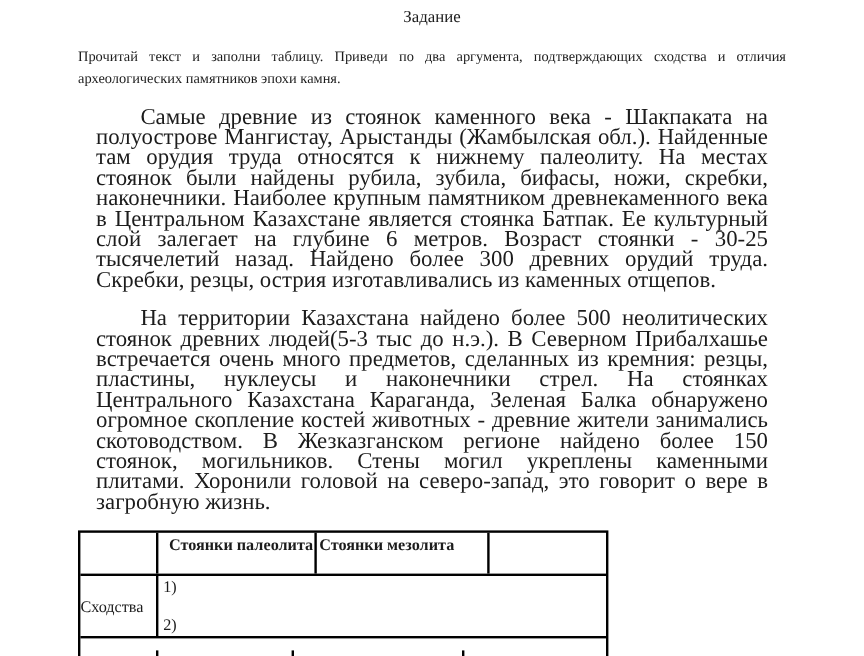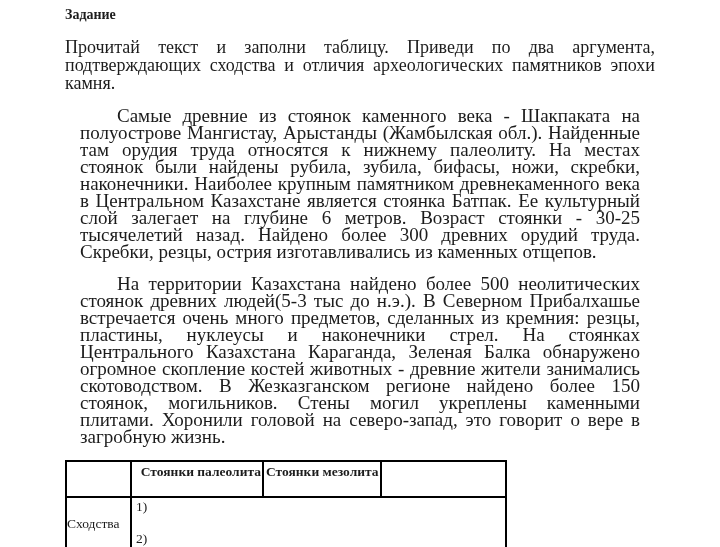--- a/index.html
+++ b/index.html
@@ -15,26 +15,27 @@
     color: #1c1c1c;
   }
   .page {
     box-sizing: border-box;
     width: 720px;
     height: 547px;
     padding: 6px 65px 0 65px;
   }
   .doc-title {
     font-size: 14px;
-    font-weight: bold;
+    font-weight: normal;
     line-height: 18px;
     margin: 0 0 14px 0;
+    text-align: center;
   }
   .intro {
-    font-size: 18px;
+    font-size: 12px;
     line-height: 18px;
     margin: 0 0 11px 0;
     text-align: justify;
   }
   .para {
     font-size: 19px;
     line-height: 17px;
     margin: 15px;
     text-align: justify;
     text-indent: 37px;
@@ -60,21 +61,21 @@
     padding: 2px 1px 1px 2px;
     overflow: hidden;
   }
   .t-cell.t-last { border-right: none; }
   .t-header { height: 36px; }
   .t-header .t-cell { font-weight: bold; }
   .t-sim  { height: 52px; }
   .t-diff { height: 36px; margin-top: 10px; }
   .c-corner { width: 65px; }
   .c-h1 { width: 132px; text-align: right; }
-  .c-h2 { width: 118px; }
+  .c-h2 { width: 144px; }
   .c-h3 { flex: 1; }
   .c-label {
     width: 65px;
     display: flex;
     align-items: center;
     padding-left: 0;
   }
   .c-merged {
     flex: 1;
     display: flex;

